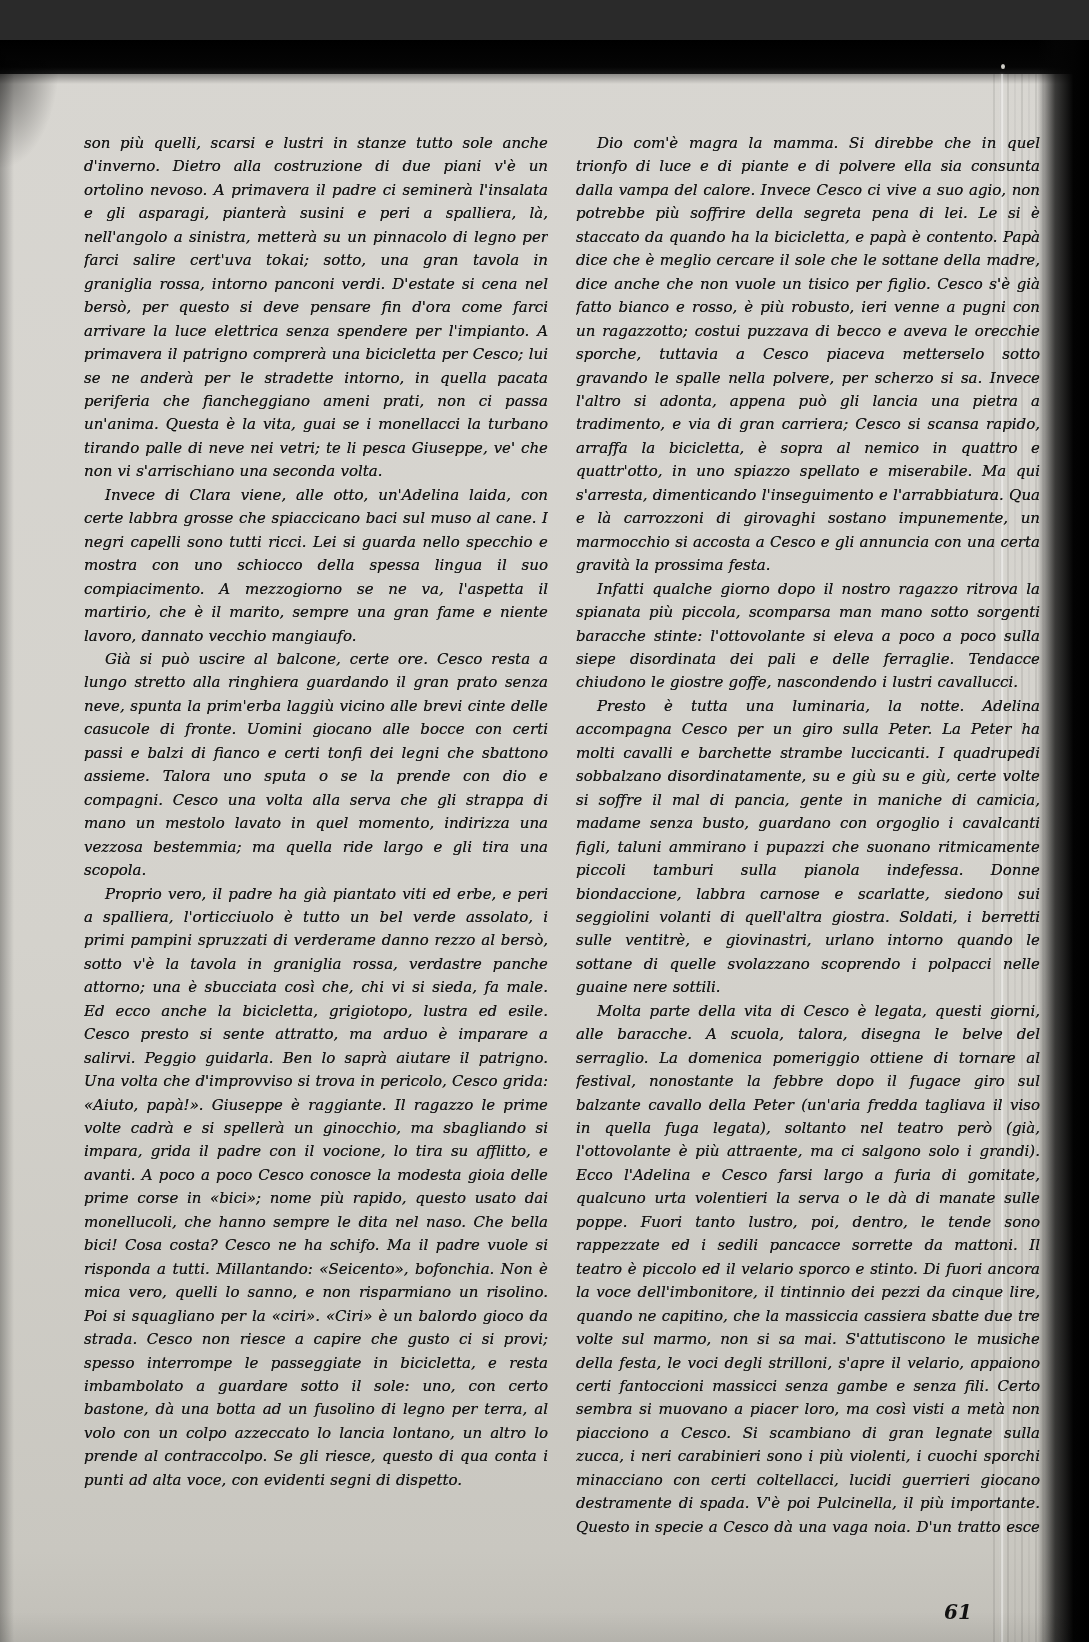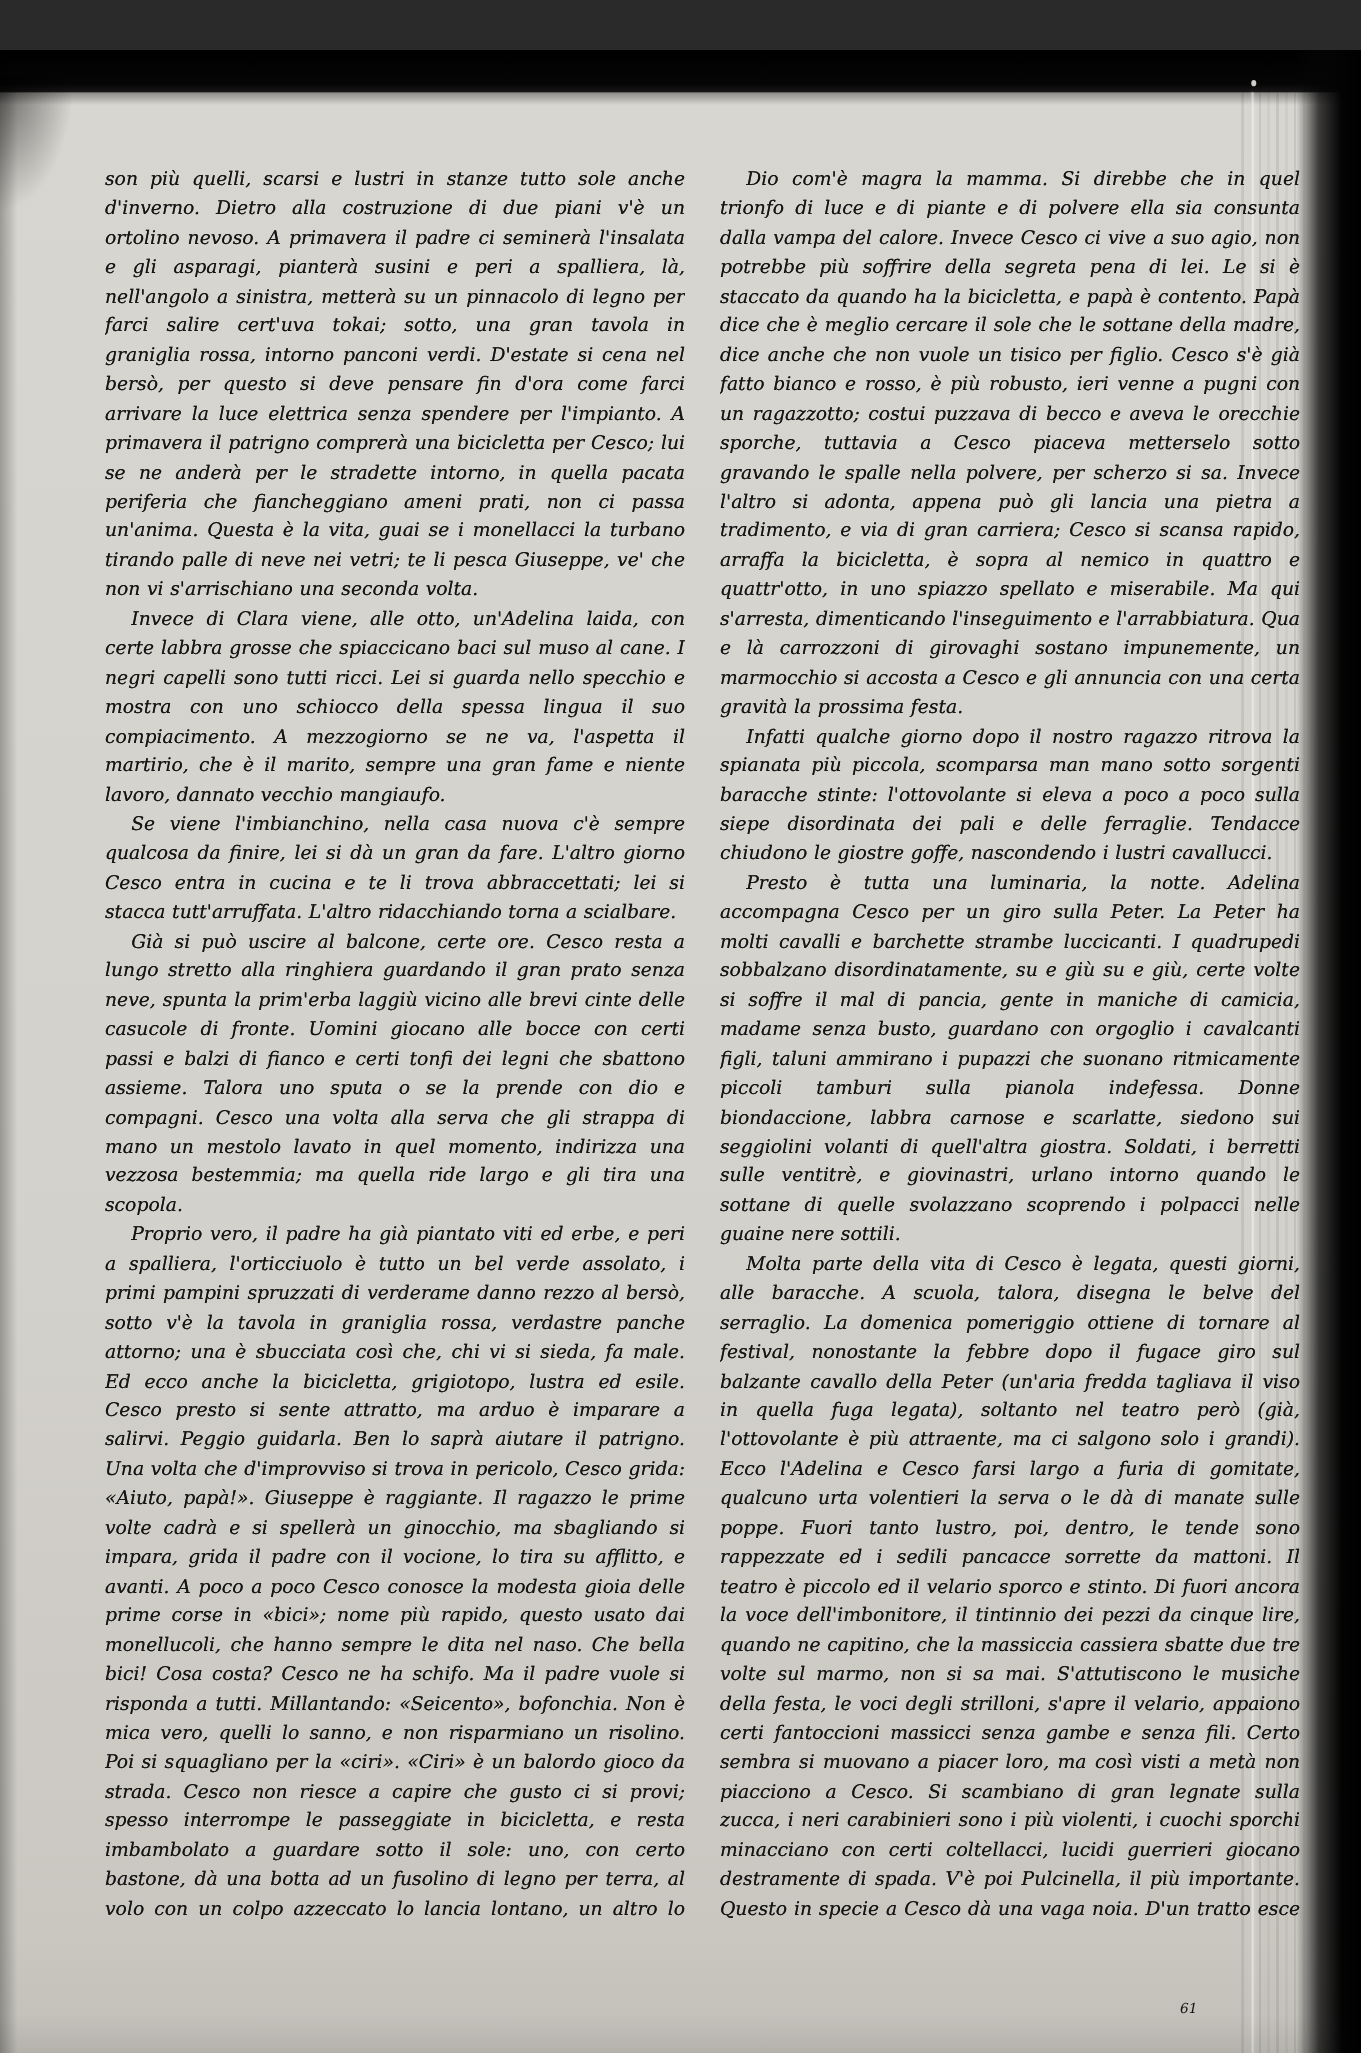--- a/index.html
+++ b/index.html
@@ -72,43 +72,42 @@
   }
   .col-left  { left: 84px; }
   .col-right { left: 576px; }
   .para { margin: 0; }
   .para.indent { text-indent: 21px; }
   .page-number {
     position: absolute;
     left: 944px;
     top: 1560px;
     font-style: italic;
-    font-weight: normal;
-    font-size: 11px;
+    font-weight: bold;
+    font-size: 20px;
     color: #111;
   }
 </style>
 </head>
 <body>
 
 <div class="page">
   <div class="top-bar"></div>
   <div class="top-bar-fade"></div>
   <div class="left-edge"></div>
   <div class="topleft-smudge"></div>
   <div class="right-streaks"></div>
   <div class="crease-line"></div>
   <div class="right-band"></div>
   <div class="speck"></div>
   <div class="bottom-shade"></div>
 
   <div class="col col-left">
       <p class="para">son più quelli, scarsi e lustri in stanze tutto sole anche d'inverno. Dietro alla costruzione di due piani v'è un ortolino nevoso. A primavera il padre ci seminerà l'insalata e gli asparagi, pianterà susini e peri a spalliera, là, nell'angolo a sinistra, metterà su un pinnacolo di legno per farci salire cert'uva tokai; sotto, una gran tavola in graniglia rossa, intorno panconi verdi. D'estate si cena nel bersò, per questo si deve pensare fin d'ora come farci arrivare la luce elettrica senza spendere per l'impianto. A primavera il patrigno comprerà una bicicletta per Cesco; lui se ne anderà per le stradette intorno, in quella pacata periferia che fiancheggiano ameni prati, non ci passa un'anima. Questa è la vita, guai se i monellacci la turbano tirando palle di neve nei vetri; te li pesca Giuseppe, ve' che non vi s'arrischiano una seconda volta.</p>
       <p class="para indent">Invece di Clara viene, alle otto, un'Adelina laida, con certe labbra grosse che spiaccicano baci sul muso al cane. I negri capelli sono tutti ricci. Lei si guarda nello specchio e mostra con uno schiocco della spessa lingua il suo compiacimento. A mezzogiorno se ne va, l'aspetta il martirio, che è il marito, sempre una gran fame e niente lavoro, dannato vecchio mangiaufo.</p>
-      <p class="para indent">Se viene l'imbianchino, nella casa nuova c'è sempre qualcosa da finire, lei si dà un gran da fare. L'altro giorno Cesco entra in cucina e te li trova abbraccettati; lei si stacca tutt'arruffata. L'altro ridacchiando torna a scialbare.</p>
       <p class="para indent">Già si può uscire al balcone, certe ore. Cesco resta a lungo stretto alla ringhiera guardando il gran prato senza neve, spunta la prim'erba laggiù vicino alle brevi cinte delle casucole di fronte. Uomini giocano alle bocce con certi passi e balzi di fianco e certi tonfi dei legni che sbattono assieme. Talora uno sputa o se la prende con dio e compagni. Cesco una volta alla serva che gli strappa di mano un mestolo lavato in quel momento, indirizza una vezzosa bestemmia; ma quella ride largo e gli tira una scopola.</p>
       <p class="para indent">Proprio vero, il padre ha già piantato viti ed erbe, e peri a spalliera, l'orticciuolo è tutto un bel verde assolato, i primi pampini spruzzati di verderame danno rezzo al bersò, sotto v'è la tavola in graniglia rossa, verdastre panche attorno; una è sbucciata così che, chi vi si sieda, fa male. Ed ecco anche la bicicletta, grigiotopo, lustra ed esile. Cesco presto si sente attratto, ma arduo è imparare a salirvi. Peggio guidarla. Ben lo saprà aiutare il patrigno. Una volta che d'improvviso si trova in pericolo, Cesco grida: «Aiuto, papà!». Giuseppe è raggiante. Il ragazzo le prime volte cadrà e si spellerà un ginocchio, ma sbagliando si impara, grida il padre con il vocione, lo tira su afflitto, e avanti. A poco a poco Cesco conosce la modesta gioia delle prime corse in «bici»; nome più rapido, questo usato dai monellucoli, che hanno sempre le dita nel naso. Che bella bici! Cosa costa? Cesco ne ha schifo. Ma il padre vuole si risponda a tutti. Millantando: «Seicento», bofonchia. Non è mica vero, quelli lo sanno, e non risparmiano un risolino. Poi si squagliano per la «ciri». «Ciri» è un balordo gioco da strada. Cesco non riesce a capire che gusto ci si provi; spesso interrompe le passeggiate in bicicletta, e resta imbambolato a guardare sotto il sole: uno, con certo bastone, dà una botta ad un fusolino di legno per terra, al volo con un colpo azzeccato lo lancia lontano, un altro lo prende al contraccolpo. Se gli riesce, questo di qua conta i punti ad alta voce, con evidenti segni di dispetto.</p>
     </div>
   <div class="col col-right">
       <p class="para indent">Dio com'è magra la mamma. Si direbbe che in quel trionfo di luce e di piante e di polvere ella sia consunta dalla vampa del calore. Invece Cesco ci vive a suo agio, non potrebbe più soffrire della segreta pena di lei. Le si è staccato da quando ha la bicicletta, e papà è contento. Papà dice che è meglio cercare il sole che le sottane della madre, dice anche che non vuole un tisico per figlio. Cesco s'è già fatto bianco e rosso, è più robusto, ieri venne a pugni con un ragazzotto; costui puzzava di becco e aveva le orecchie sporche, tuttavia a Cesco piaceva metterselo sotto gravando le spalle nella polvere, per scherzo si sa. Invece l'altro si adonta, appena può gli lancia una pietra a tradimento, e via di gran carriera; Cesco si scansa rapido, arraffa la bicicletta, è sopra al nemico in quattro e quattr'otto, in uno spiazzo spellato e miserabile. Ma qui s'arresta, dimenticando l'inseguimento e l'arrabbiatura. Qua e là carrozzoni di girovaghi sostano impunemente, un marmocchio si accosta a Cesco e gli annuncia con una certa gravità la prossima festa.</p>
       <p class="para indent">Infatti qualche giorno dopo il nostro ragazzo ritrova la spianata più piccola, scomparsa man mano sotto sorgenti baracche stinte: l'ottovolante si eleva a poco a poco sulla siepe disordinata dei pali e delle ferraglie. Tendacce chiudono le giostre goffe, nascondendo i lustri cavallucci.</p>
       <p class="para indent">Presto è tutta una luminaria, la notte. Adelina accompagna Cesco per un giro sulla Peter. La Peter ha molti cavalli e barchette strambe luccicanti. I quadrupedi sobbalzano disordinatamente, su e giù su e giù, certe volte si soffre il mal di pancia, gente in maniche di camicia, madame senza busto, guardano con orgoglio i cavalcanti figli, taluni ammirano i pupazzi che suonano ritmicamente piccoli tamburi sulla pianola indefessa. Donne biondaccione, labbra carnose e scarlatte, siedono sui seggiolini volanti di quell'altra giostra. Soldati, i berretti sulle ventitrè, e giovinastri, urlano intorno quando le sottane di quelle svolazzano scoprendo i polpacci nelle guaine nere sottili.</p>
       <p class="para indent">Molta parte della vita di Cesco è legata, questi giorni, alle baracche. A scuola, talora, disegna le belve del serraglio. La domenica pomeriggio ottiene di tornare al festival, nonostante la febbre dopo il fugace giro sul balzante cavallo della Peter (un'aria fredda tagliava il viso in quella fuga legata), soltanto nel teatro però (già, l'ottovolante è più attraente, ma ci salgono solo i grandi). Ecco l'Adelina e Cesco farsi largo a furia di gomitate, qualcuno urta volentieri la serva o le dà di manate sulle poppe. Fuori tanto lustro, poi, dentro, le tende sono rappezzate ed i sedili pancacce sorrette da mattoni. Il teatro è piccolo ed il velario sporco e stinto. Di fuori ancora la voce dell'imbonitore, il tintinnio dei pezzi da cinque lire, quando ne capitino, che la massiccia cassiera sbatte due tre volte sul marmo, non si sa mai. S'attutiscono le musiche della festa, le voci degli strilloni, s'apre il velario, appaiono certi fantoccioni massicci senza gambe e senza fili. Certo sembra si muovano a piacer loro, ma così visti a metà non piacciono a Cesco. Si scambiano di gran legnate sulla zucca, i neri carabinieri sono i più violenti, i cuochi sporchi minacciano con certi coltellacci, lucidi guerrieri giocano destramente di spada. V'è poi Pulcinella, il più importante. Questo in specie a Cesco dà una vaga noia. D'un tratto esce dal buio di sperdute soffitte il modesto teatrino della prima infanzia, diviene quasi sensibile l'impaccio dei troppi fili; però i burattini si vedevano tutt'interi. E poi non erano così tozzi e rozzi. Per</p>
     </div>
 

